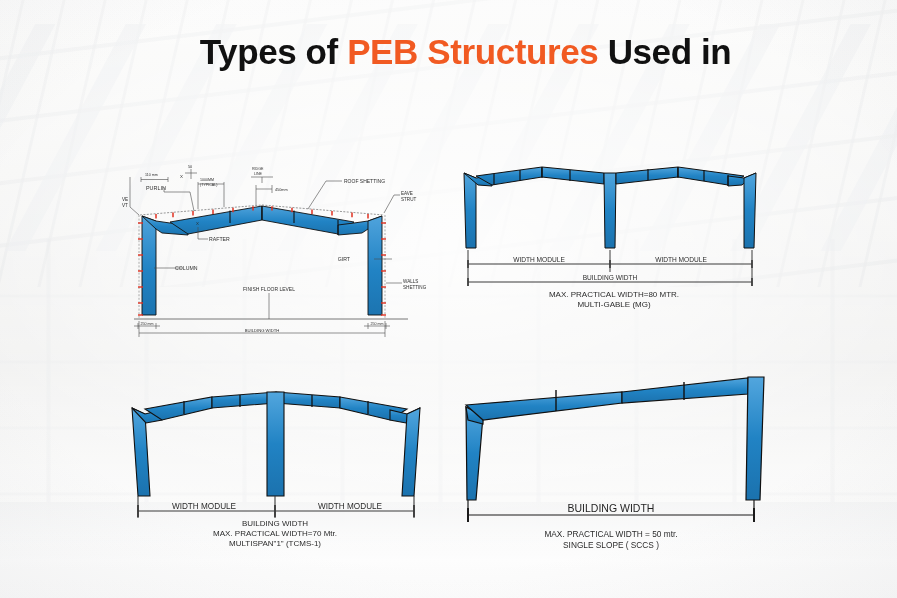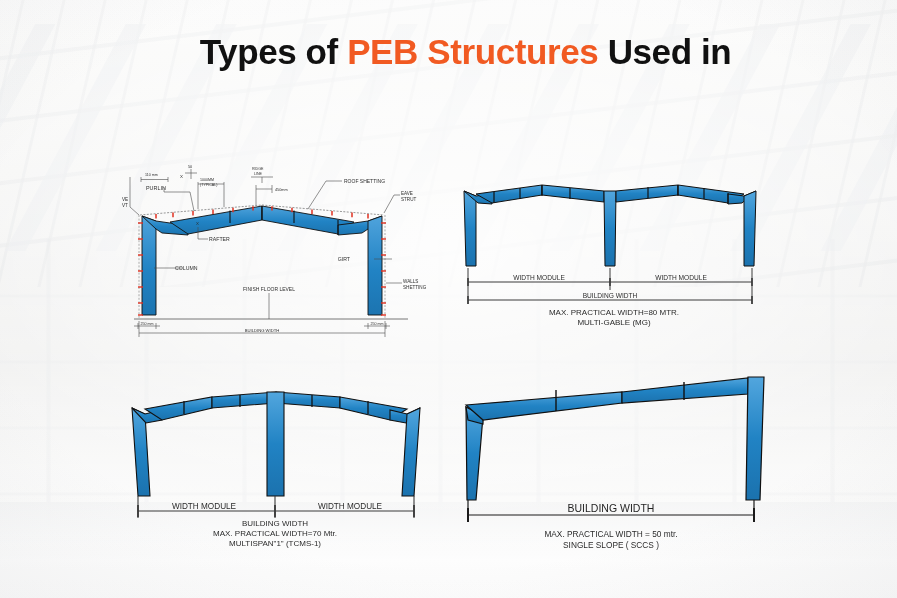--- a/index.html
+++ b/index.html
@@ -127,21 +127,21 @@
   .title-line .accent { color: #F15A22; }
 
   
   .diagram {
     position: absolute;
     z-index: 5;
   }
   .diagram svg { display: block; overflow: visible; }
 
   #diagram-detailed { left: 112px;  top: 163px; }
-  #diagram-mg       { left: 452px;  top: 178px; }
+  #diagram-mg       { left: 452px;  top: 160px; }
   #diagram-tcms1    { left: 112px;  top: 378px; }
   #diagram-sccs     { left: 452px;  top: 372px; }
 
   text { font-family: "Liberation Sans", sans-serif; }
 </style>
 </head>
 <body>
 
 <div id="poster">
 

